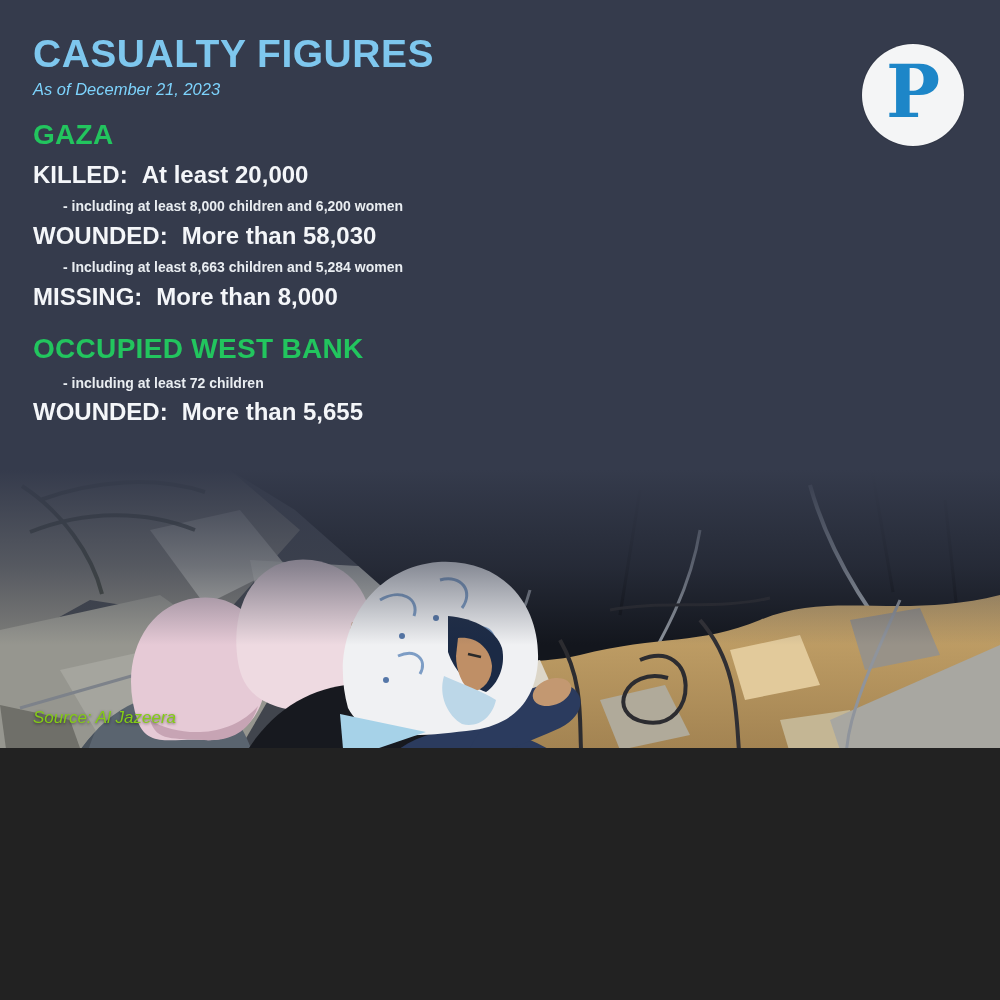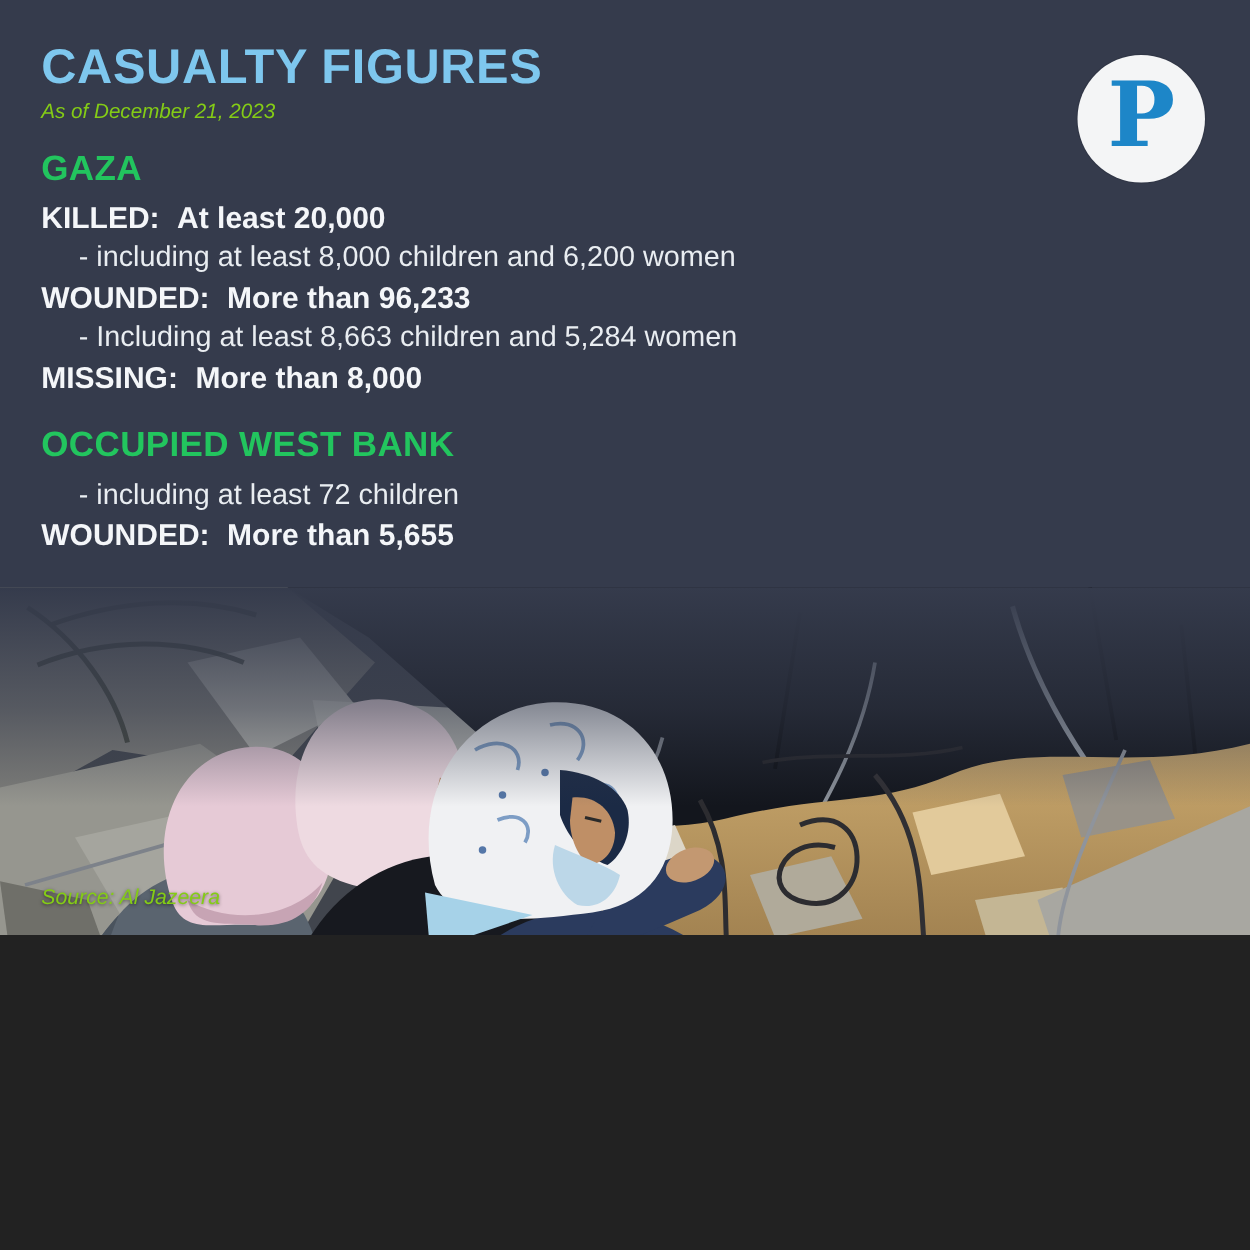--- a/index.html
+++ b/index.html
@@ -5,26 +5,26 @@
   html,body{margin:0;padding:0;background:#222;}
   .canvas{
     position:relative;width:1000px;height:748px;overflow:hidden;
     background:#353b4c;
     font-family:"Liberation Sans",sans-serif;
     -webkit-font-smoothing:antialiased;
   }
   
   .content{position:absolute;left:33px;top:34px;right:140px;color:#f2f4f7;z-index:3;}
   .title{margin:0 0 7px;font-size:39px;line-height:1;font-weight:800;color:#7ec7ee;letter-spacing:.5px;}
-  .as-of{margin:0 0 21px;font-size:16.5px;line-height:1.2;font-style:italic;font-weight:400;color:#84cc16;}
+  .as-of{margin:0 0 21px;font-size:16.5px;line-height:1.2;font-style:italic;font-weight:400;color:#7dd3fc;}
   .section{margin:0 0 26px;}
   .section-heading{margin:0 0 13px;font-size:28px;line-height:1;font-weight:800;color:#22c55e;letter-spacing:.3px;}
   .stat-line{margin:0 0 6px;font-size:24px;line-height:1.05;font-weight:700;color:#f4f6f9;}
   .stat-label{margin-right:14px;text-align:center;}
-  .stat-detail{margin:0 0 9px 30px;font-size:23px;line-height:1.05;font-weight:400;color:#e9edf1;}
+  .stat-detail{margin:12px 0 9px 30px;font-size:14px;line-height:1.05;font-weight:700;color:#e9edf1;}
   
   .photo-wrap{position:absolute;left:0;top:470px;width:1000px;height:530px;z-index:1;}
   .photo-wrap svg{display:block;}
   
   .source{
     position:absolute;left:33px;bottom:20px;z-index:4;
     font-size:17px;font-style:italic;font-weight:400;color:#84cc16;
     text-shadow:0 1px 3px rgba(0,0,0,.55);
   }
   
@@ -47,21 +47,21 @@
     <h1 class="title">CASUALTY FIGURES</h1>
     <div class="as-of">As of December 21, 2023</div>
 
     <div class="section">
       <h2 class="section-heading">GAZA</h2>
       <div class="stat-line">
         <span class="stat-label">KILLED:</span><span class="stat-value">At least 20,000</span>
       </div>
       <div class="stat-detail">- including at least 8,000 children and 6,200 women</div>
       <div class="stat-line">
-        <span class="stat-label">WOUNDED:</span><span class="stat-value">More than 96,233</span>
+        <span class="stat-label">WOUNDED:</span><span class="stat-value">More than 58,030</span>
       </div>
       <div class="stat-detail">- Including at least 8,663 children and 5,284 women</div>
       <div class="stat-line">
         <span class="stat-label">MISSING:</span><span class="stat-value">More than 8,000</span>
       </div>
     </div>
 
     <div class="section">
       <h2 class="section-heading">OCCUPIED WEST BANK</h2>
       <div class="stat-detail">- including at least 72 children</div>

